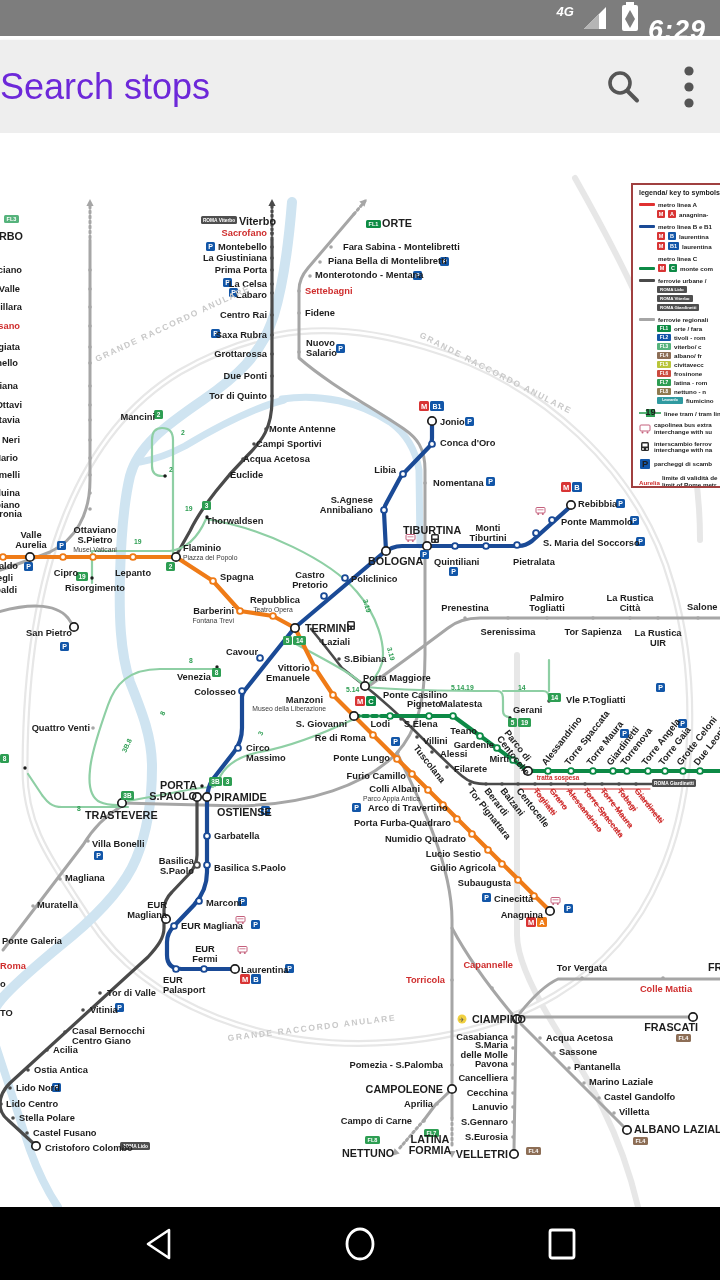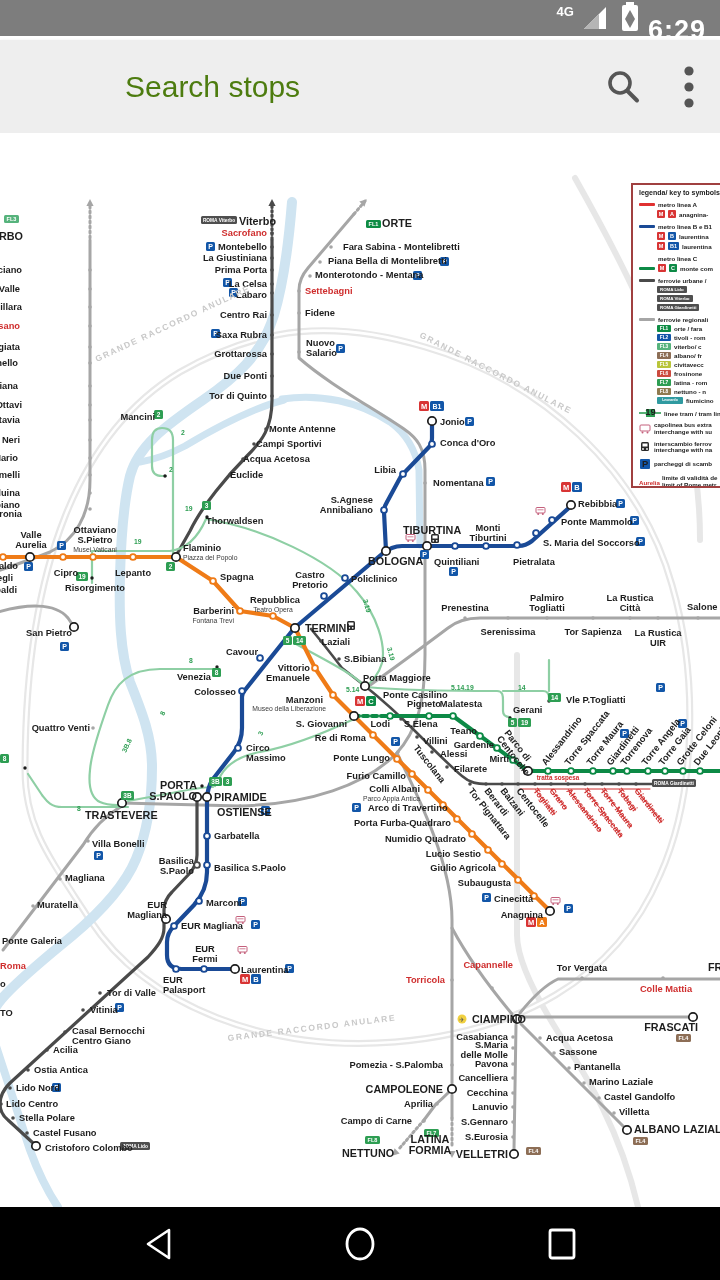--- a/index.html
+++ b/index.html
@@ -1,29 +1,29 @@
 <!DOCTYPE html>
 <html><head>
 <meta charset="utf-8">
 <style>
   html,body{margin:0;padding:0;background:#000;}
   #screen{position:relative;width:720px;height:1280px;overflow:hidden;background:#fff;font-family:"Liberation Sans",sans-serif;}
   
-  #statusbar{position:absolute;left:0;top:0;width:720px;height:36px;background:#7d7d7d;display:flex;align-items:center;justify-content:flex-end;gap:10px;padding-right:14px;box-sizing:border-box;}
+  #statusbar{position:absolute;left:0;top:0;width:720px;height:36px;background:#7d7d7d;display:flex;align-items:center;justify-content:flex-end;gap:10px;padding-right:14px;box-sizing:border-box;font-style:italic;}
   .sb-net{color:#fff;font-size:13px;font-weight:bold;position:relative;top:-7px;}
   .sb-tri{width:0;height:0;border-left:22px solid transparent;border-bottom:22px solid #fff;position:relative;}
   .sb-tri .dim{position:absolute;left:-22px;top:0;width:0;height:0;border-left:15px solid transparent;border-bottom:15px solid #b5b5b5;transform:translate(0,7px);}
   .sb-batt{width:16px;height:26px;background:#fff;border-radius:2px;position:relative;margin-left:6px;}
   .sb-batt:before{content:"";position:absolute;top:-3px;left:4px;width:8px;height:3px;background:#fff;}
   .sb-bolt{position:absolute;left:3px;top:5px;width:0;height:0;border-left:5px solid transparent;border-right:5px solid transparent;border-bottom:9px solid #7d7d7d;}
   .sb-bolt:after{content:"";position:absolute;left:-5px;top:9px;width:0;height:0;border-left:5px solid transparent;border-right:5px solid transparent;border-top:9px solid #7d7d7d;}
   .sb-time{color:#fff;font-size:27px;font-weight:bold;letter-spacing:1px;margin-top:24px;}
   
   #searchbar{position:absolute;left:0;top:40px;width:720px;height:93px;background:#eeeeee;border-bottom:1px solid #ddd;box-shadow:0 2px 4px rgba(0,0,0,.18);display:flex;align-items:center;}
-  #search-text{margin-left:125px;font-size:30px;color:#4d7c0f;flex:1;}
+  #search-text{font-size:36px;color:#6d28d9;flex:1;}
   .sb-icon{width:70px;height:70px;display:flex;align-items:center;justify-content:center;}
   
   #map{position:absolute;left:0;top:133px;width:720px;height:1074px;background:#fff;overflow:hidden;}
   #map svg{display:block;}
   #map text{font-family:"Liberation Sans",sans-serif;font-weight:bold;font-size:9.3px;fill:#1d1d1d;}
   #map text.big{font-size:10.8px;}
   #map text.sm{font-size:6.8px;font-weight:normal;fill:#3a3a3a;}
   #map text.red{fill:#cf2e2e;}
   #map text.redstrike{fill:#cf2e2e;font-size:8.4px;text-decoration:line-through;}
   #map text.redsm{fill:#cf2e2e;font-size:6.3px;}

